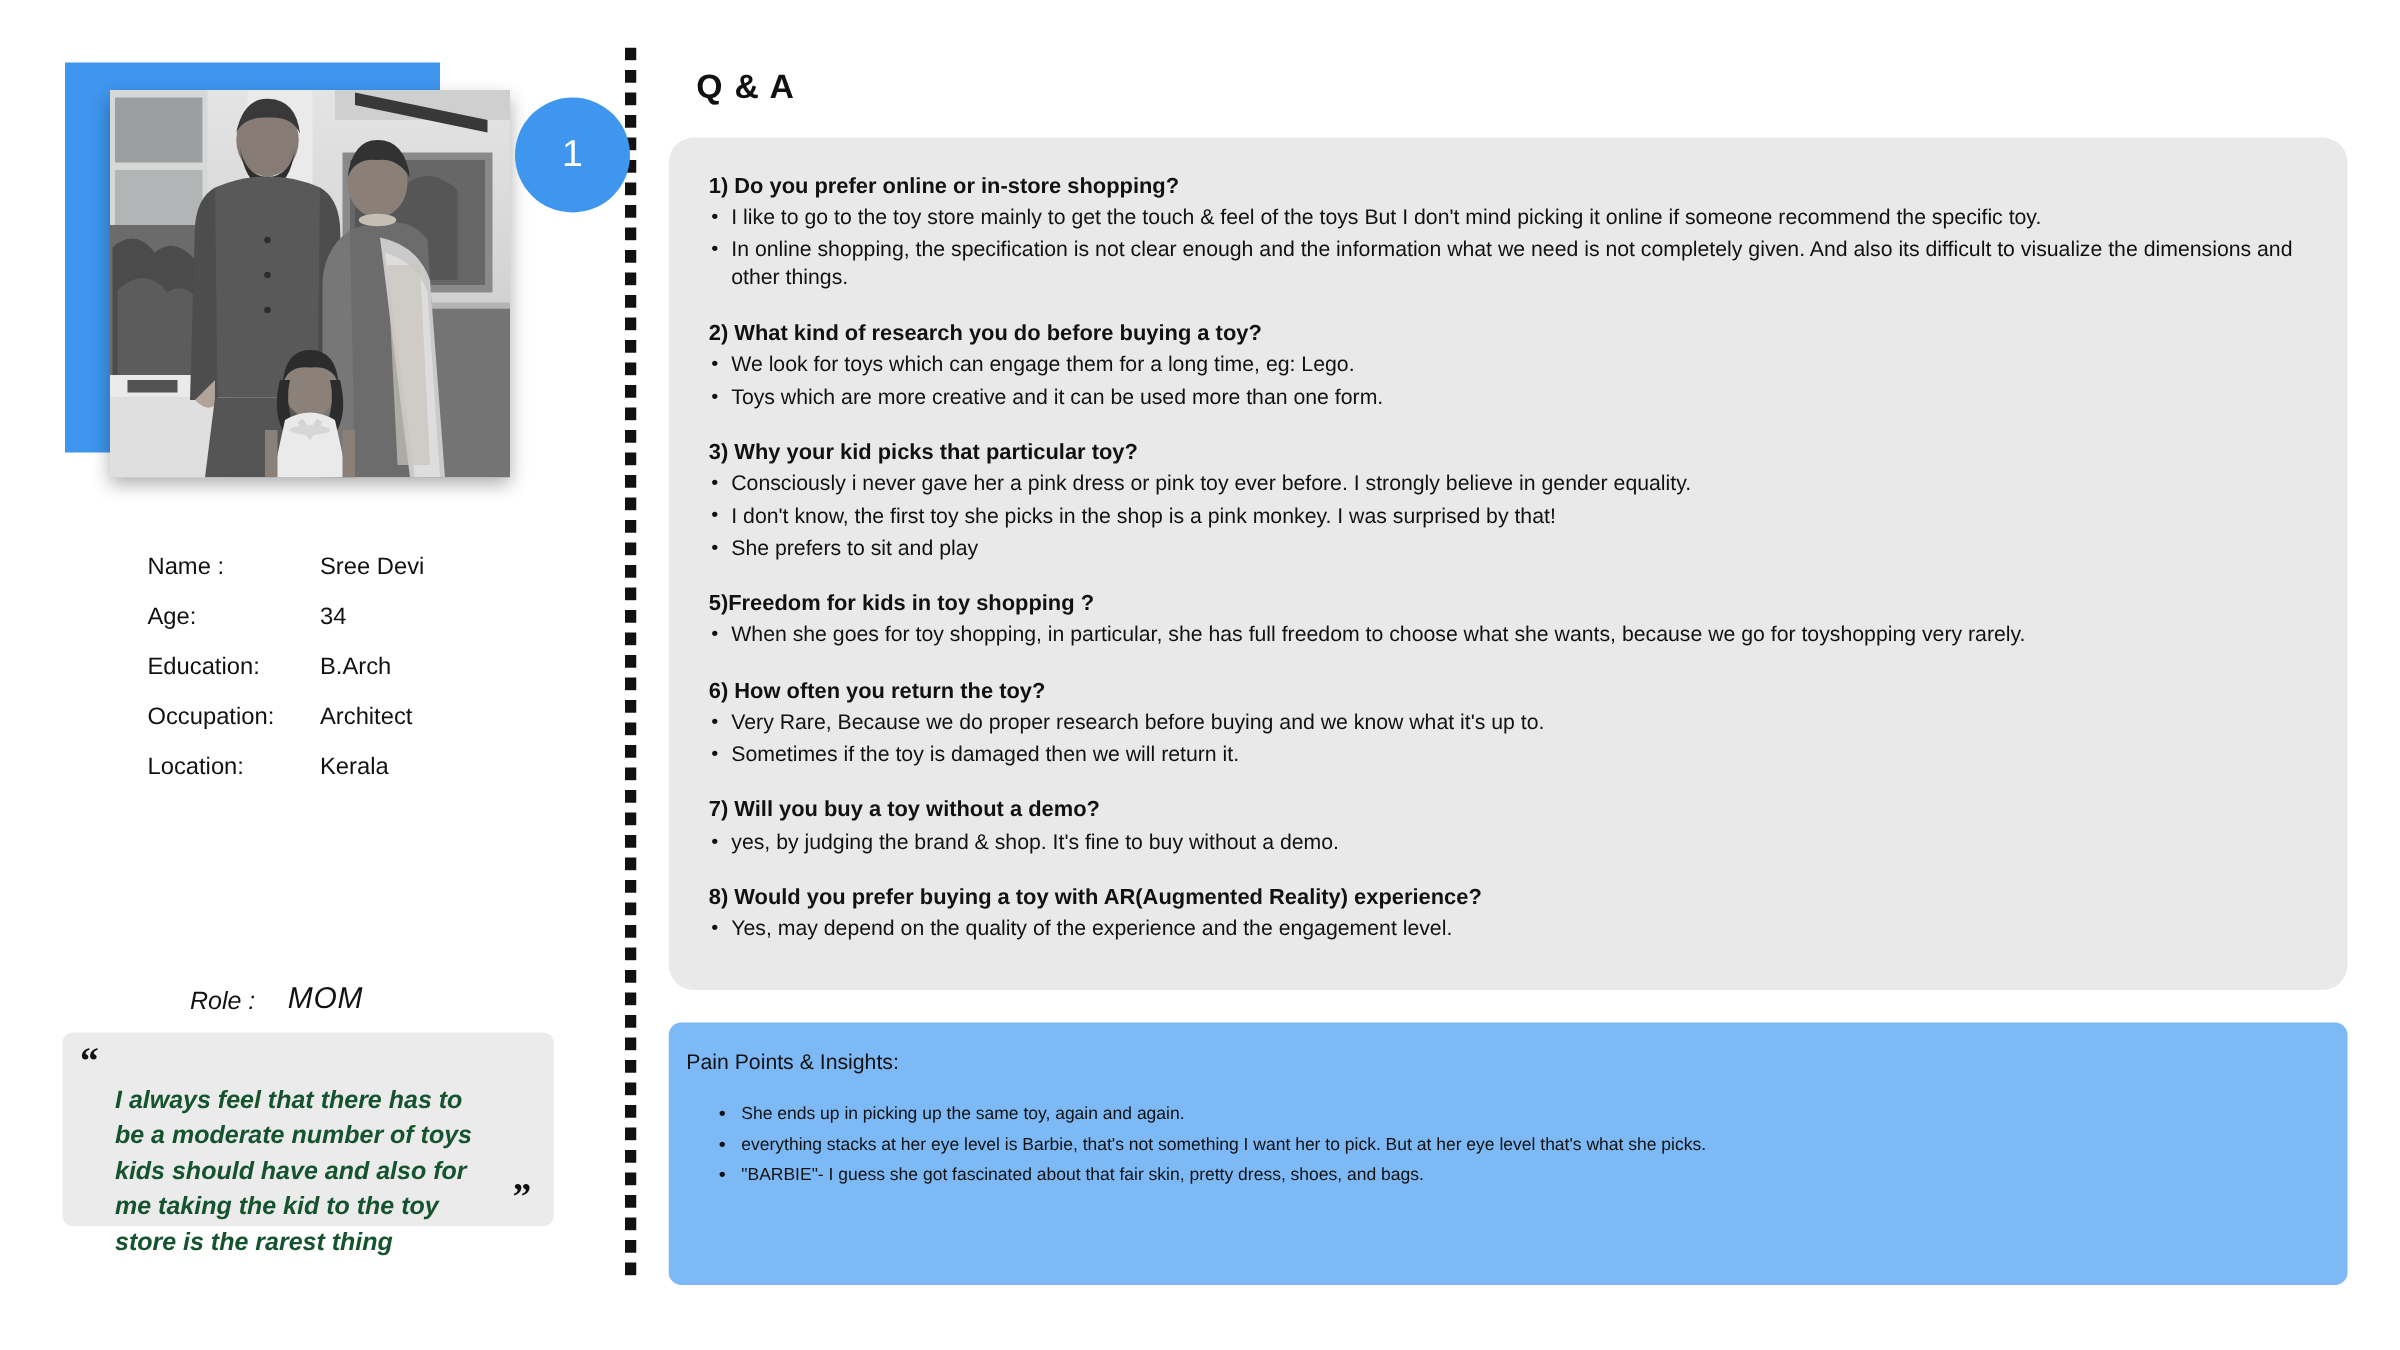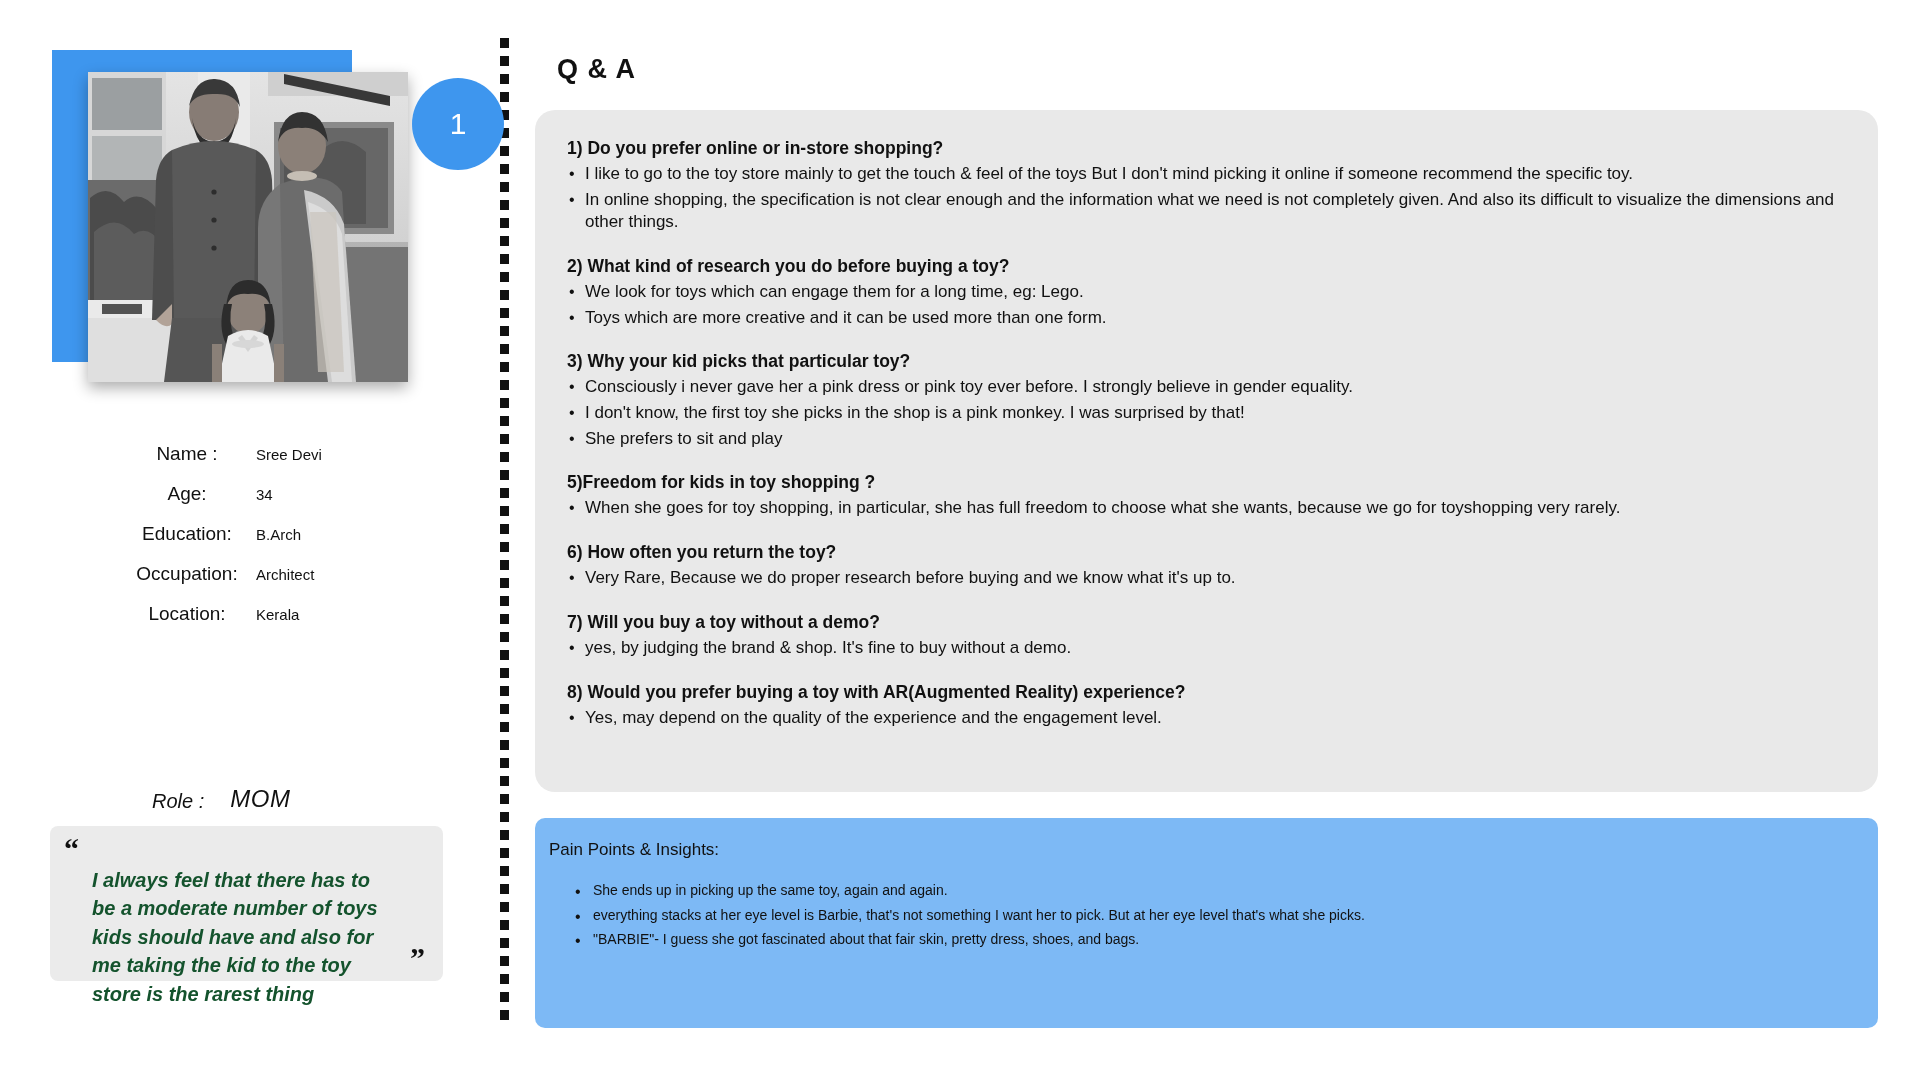--- a/index.html
+++ b/index.html
@@ -75,39 +75,38 @@
     font-weight: 400;
     z-index: 5;
   }
 
   
   .details {
     position: absolute;
     left: 118px;
     top: 443px;
     width: 340px;
-    text-align: center;
   }
 
   .detail-row {
     display: flex;
     align-items: baseline;
     margin-bottom: 18px;
     height: 22px;
   }
 
   .detail-label {
     width: 138px;
     font-size: 19px;
     font-weight: 400;
     color: #111;
   }
 
   .detail-value {
-    font-size: 15px;
+    font-size: 19px;
     font-weight: 400;
     color: #111;
   }
 
   .role-row {
     position: absolute;
     left: 152px;
     top: 785px;
     display: flex;
     align-items: flex-end;
@@ -409,20 +408,21 @@
       </div>
 
       <div class="qa-block">
         <div class="qa-question">5)Freedom for kids in toy shopping ?</div>
         <div class="qa-answer">When she goes for toy shopping, in particular, she has full freedom to choose what she wants, because we go for toyshopping very rarely.</div>
       </div>
 
       <div class="qa-block">
         <div class="qa-question">6) How often you return the toy?</div>
         <div class="qa-answer">Very Rare, Because we do proper research before buying and we know what it's up to.</div>
+        <div class="qa-answer">Sometimes if the toy is damaged then we will return it.</div>
       </div>
 
       <div class="qa-block">
         <div class="qa-question">7) Will you buy a toy without a demo?</div>
         <div class="qa-answer">yes, by judging the brand &amp; shop. It's fine to buy without a demo.</div>
       </div>
 
       <div class="qa-block">
         <div class="qa-question">8) Would you prefer buying a toy with AR(Augmented Reality) experience?</div>
         <div class="qa-answer">Yes, may depend on the quality of the experience and the engagement level.</div>

